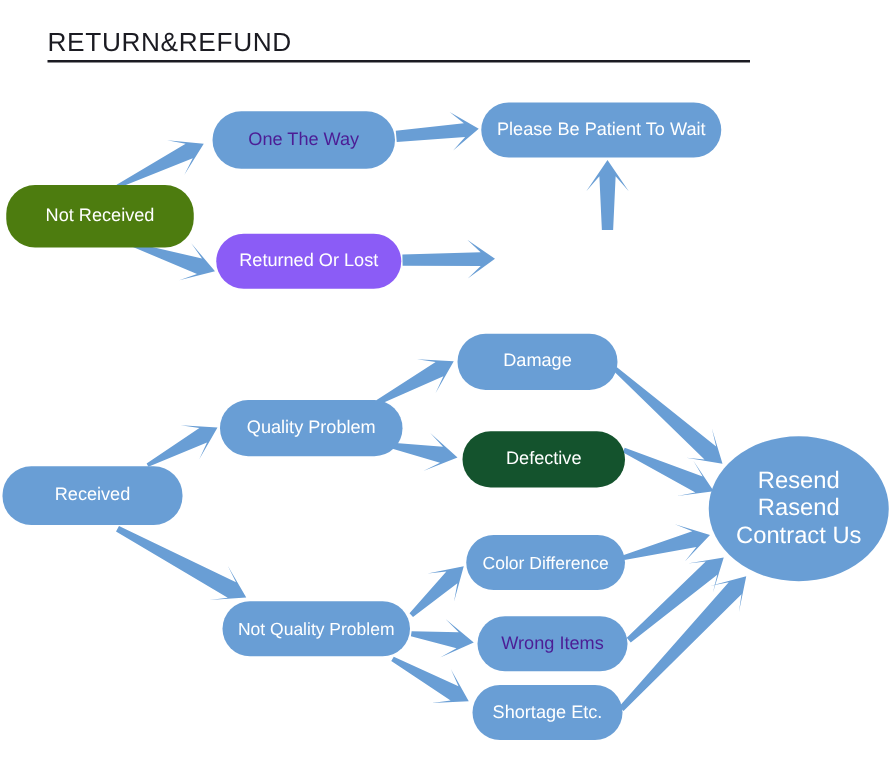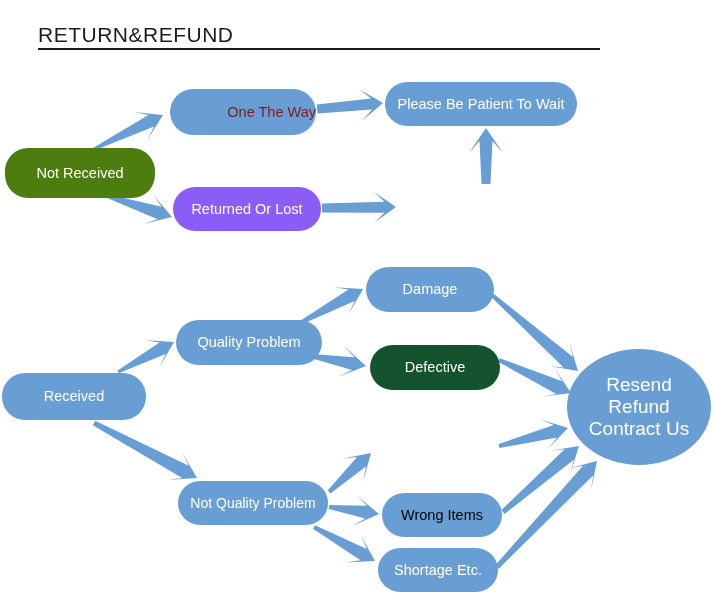--- a/index.html
+++ b/index.html
@@ -55,21 +55,21 @@
       <polygon points="498.8,568.7 593.2,475.3 591.1,489.8 597.0,461.0 568.6,468.5 583.0,465.7 495.2,565.3" fill="#699ED5"></polygon>
     </svg>
 
   <div class="title-wrap" style="border-bottom-color: rgb(27, 27, 34);">
     <span class="title" style="color: rgb(27, 27, 34);">RETURN&amp;REFUND</span>
   </div>
 
   <div class="pill" style="left: 5px; top: 148px; width: 150px; height: 50px; background: #4d7c0f; color: rgb(255, 255, 255);">
     <span>Not Received</span>
   </div>
-  <div class="pill" style="left: 170px; top: 89px; width: 146px; height: 46px; background: rgb(105, 158, 213); color: #7f1d1d; justify-content: flex-end;">
+  <div class="pill" style="left: 170px; top: 89px; width: 146px; height: 46px; background: rgb(105, 158, 213); color: #4c1d95;">
     <span>One The Way</span>
   </div>
   <div class="pill" style="left: 385px; top: 82px; width: 192px; height: 44px; background: rgb(105, 158, 213); color: rgb(255, 255, 255);">
     <span>Please Be Patient To Wait</span>
   </div>
   <div class="pill" style="left: 173px; top: 187px; width: 148px; height: 44px; background: #8b5cf6; color: rgb(255, 255, 255);">
     <span>Returned Or Lost</span>
   </div>
 
   <div class="pill" style="left: 2px; top: 373px; width: 144px; height: 47px; background: rgb(105, 158, 213); color: rgb(255, 255, 255);">
@@ -80,26 +80,29 @@
   </div>
   <div class="pill" style="left: 366px; top: 267px; width: 128px; height: 45px; background: rgb(105, 158, 213); color: rgb(255, 255, 255);">
     <span>Damage</span>
   </div>
   <div class="pill" style="left: 370px; top: 345px; width: 130px; height: 45px; background: #14532d; color: rgb(255, 255, 255);">
     <span>Defective</span>
   </div>
   <div class="pill" style="left: 178px; top: 481px; width: 150px; height: 44px; font-size: 14px; background: rgb(105, 158, 213); color: rgb(255, 255, 255);">
     <span>Not Quality Problem</span>
   </div>
-  <div class="pill" style="left: 382px; top: 493px; width: 120px; height: 44px; background: rgb(105, 158, 213); color: #000000;">
+  <div class="pill" style="left: 373px; top: 428px; width: 127px; height: 44px; font-size: 14px; background: rgb(105, 158, 213); color: rgb(255, 255, 255);">
+    <span>Color Difference</span>
+  </div>
+  <div class="pill" style="left: 382px; top: 493px; width: 120px; height: 44px; background: rgb(105, 158, 213); color: #4c1d95;">
     <span>Wrong Items</span>
   </div>
   <div class="pill" style="left: 378px; top: 548px; width: 120px; height: 44px; background: rgb(105, 158, 213); color: rgb(255, 255, 255); align-items: center;">
     <span>Shortage Etc.</span>
   </div>
 
   <div class="ellipse" style="left: 567px; top: 349px; width: 144px; height: 116px; background: rgb(105, 158, 213); color: rgb(255, 255, 255);">
     <span class="line">Resend</span>
-    <span class="line">Refund</span>
+    <span class="line">Rasend</span>
     <span class="line">Contract Us</span>
   </div>
 
 </div>
 
 </body></html>

